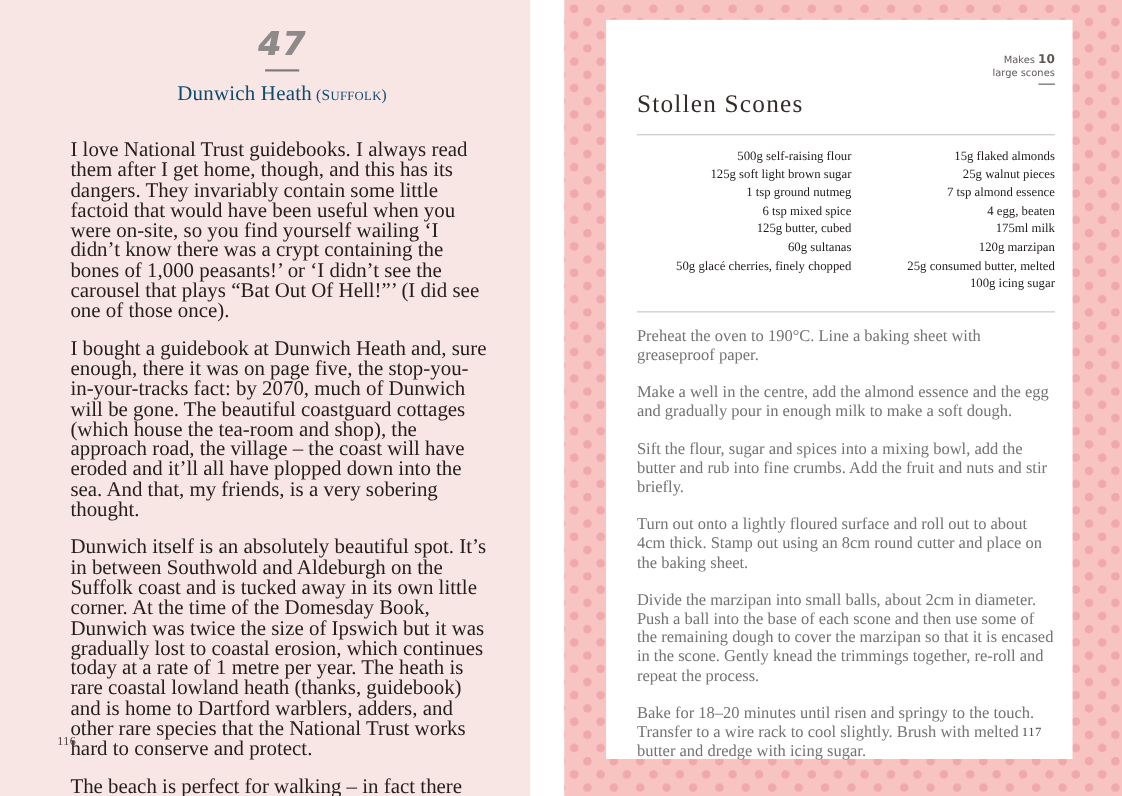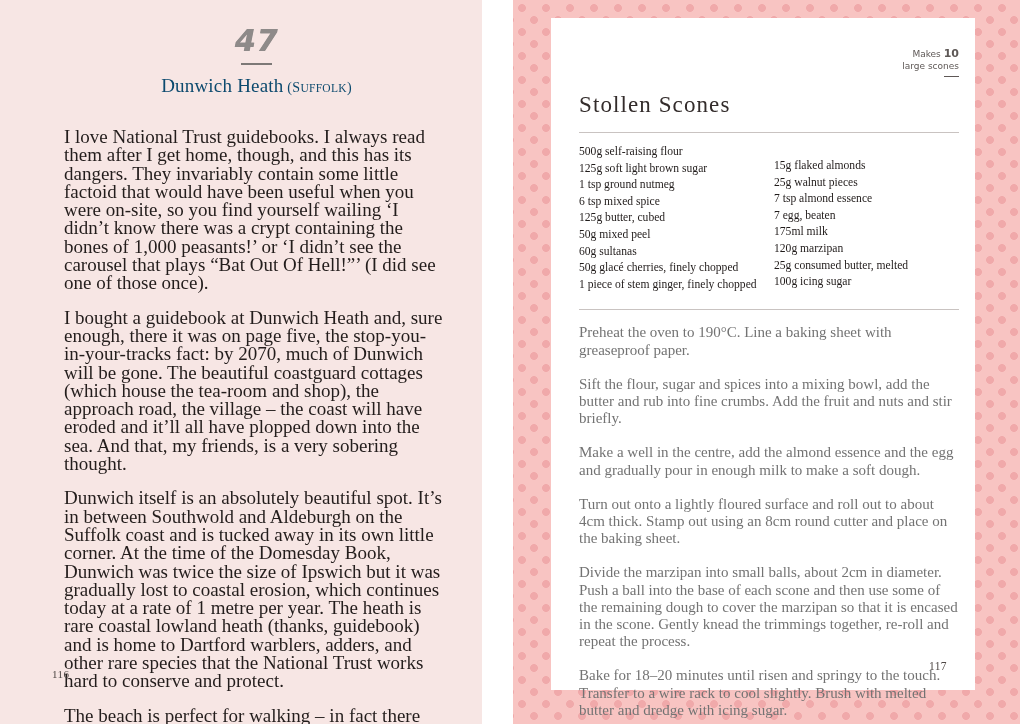--- a/index.html
+++ b/index.html
@@ -129,21 +129,21 @@
     font-weight: bold;
     font-size: 11px;
     border-bottom: 1.4px solid #5e5856;
     padding-bottom: 16px;
   }
   .recipe-title {
     font-family: "Liberation Serif", serif;
     font-size: 23px;
     color: #332c2b;
     letter-spacing: 1.1px;
-    margin: 44px 0 0 0;
+    margin: 34px 0 0 0;
     font-weight: normal;
   }
   .recipe-intro {
     margin: 33px 0 0 0;
     font-size: 13.6px;
     line-height: 17.5px;
     font-weight: bold;
     color: #1d1817;
     width: 374px;
   }
@@ -153,23 +153,23 @@
     margin: 14px 0 0 0;
     width: 380px;
   }
   .ingredients {
     display: flex;
     margin-top: 11px;
     font-size: 11.6px;
     line-height: 16.6px;
     color: #201b1a;
   }
-  .ing-col { width: 50%; }
+  .ing-col { width: 50%; text-align: right; }
   .ing-col.left-col { width: 195px; }
-  .ing-col.right-col { width: 185px; margin-top: 14px; }
+  .ing-col.right-col { width: 185px; }
   .ing-col div { white-space: nowrap; }
   .hr-thin2 {
     height: 1px;
     background: #c9c3c1;
     margin-top: 16px;
     width: 380px;
   }
   .method {
     margin-top: 14px;
     font-size: 15px;
@@ -228,43 +228,41 @@
 
       <div class="hr-thin"></div>
 
       <div class="ingredients">
         <div class="ing-col left-col">
           <div>500g self-raising flour</div>
           <div>125g soft light brown sugar</div>
           <div>1 tsp ground nutmeg</div>
           <div>6 tsp mixed spice</div>
           <div>125g butter, cubed</div>
-          <div>50g mixed peel</div>
           <div>60g sultanas</div>
           <div>50g glacé cherries, finely chopped</div>
-          <div>1 piece of stem ginger, finely chopped</div>
         </div>
         <div class="ing-col right-col">
           <div>15g flaked almonds</div>
           <div>25g walnut pieces</div>
           <div>7 tsp almond essence</div>
-          <div>7 egg, beaten</div>
+          <div>4 egg, beaten</div>
           <div>175ml milk</div>
           <div>120g marzipan</div>
           <div>25g consumed butter, melted</div>
           <div>100g icing sugar</div>
         </div>
       </div>
 
       <div class="hr-thin2"></div>
 
       <div class="method">
         <p>Preheat the oven to 190°C. Line a baking sheet with greaseproof paper.</p>
+        <p>Make a well in the centre, add the almond essence and the egg and gradually pour in enough milk to make a soft dough.</p>
         <p>Sift the flour, sugar and spices into a mixing bowl, add the butter and rub into fine crumbs. Add the fruit and nuts and stir briefly.</p>
-        <p>Make a well in the centre, add the almond essence and the egg and gradually pour in enough milk to make a soft dough.</p>
         <p>Turn out onto a lightly floured surface and roll out to about 4cm thick. Stamp out using an 8cm round cutter and place on the baking sheet.</p>
         <p>Divide the marzipan into small balls, about 2cm in diameter. Push a ball into the base of each scone and then use some of the remaining dough to cover the marzipan so that it is encased in the scone. Gently knead the trimmings together, re-roll and repeat the process.</p>
         <p>Bake for 18–20 minutes until risen and springy to the touch. Transfer to a wire rack to cool slightly. Brush with melted butter and dredge with icing sugar.</p>
       </div>
     </div>
 
     <div class="folio-right">117</div>
   </div>
 
 </div>

